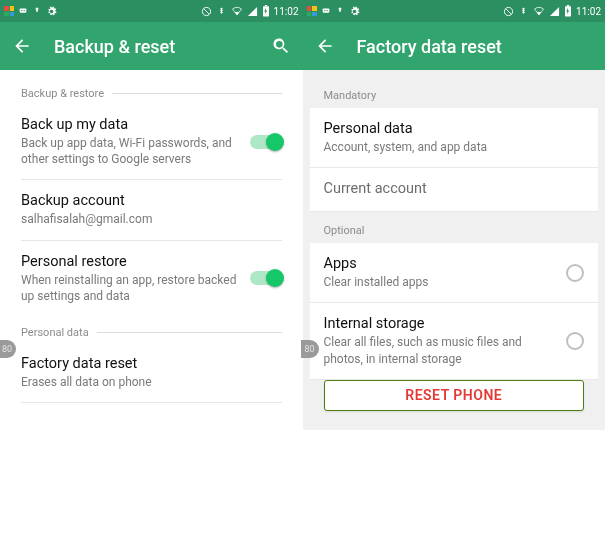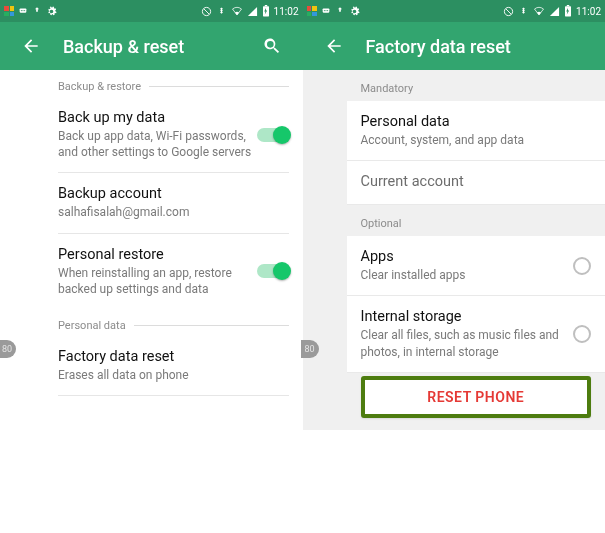--- a/index.html
+++ b/index.html
@@ -52,36 +52,35 @@
     .appicon.squares span:nth-child(2){background:#f1c40f;}
     .appicon.squares span:nth-child(3){background:#27ae60;}
     .appicon.squares span:nth-child(4){background:#3498db;}
     .sbicon { fill: #fff; }
     .appbar {
       height: 48px;
       background: #32a56f;
       display: flex;
       align-items: center;
       color: #fff;
-      padding: 0 21px;
+      padding: 0 12px;
       gap: 22px;
     }
     .right .appbar { background: #32a56f; }
     .appbar-title {
       font-size: 18px;
       font-weight: 500;
       flex: 1;
     }
     .back-arrow { cursor: pointer; }
     .search-icon { cursor: pointer; }
     .content {
       flex: 1;
       overflow: hidden;
-      padding: 0;
-      margin-left: 44px;
+      padding: 7px;
     }
     .section-header {
       font-size: 11px;
       color: #8c8c8c;
       padding: 10px 14px 4px;
     }
     .section-header.line {
       display: flex;
       align-items: center;
       gap: 8px;
@@ -139,21 +138,21 @@
     }
     .right .section-hdr {
       font-size: 11px;
       color: #8c8c8c;
       padding: 12px 14px 6px;
     }
     .reset-btn {
       margin: 0 14px 12px;
       height: 42px;
       background: #fff;
-      border: 4px solid #4d7c0f;
+      border: 1px solid #4d7c0f;
       border-radius: 3px;
       display: flex;
       align-items: center;
       justify-content: center;
       color: #e53935;
       font-size: 14px;
       font-weight: 600;
       letter-spacing: 0.5px;
       box-shadow: 0 1px 2px rgba(0,0,0,0.1);
     }

